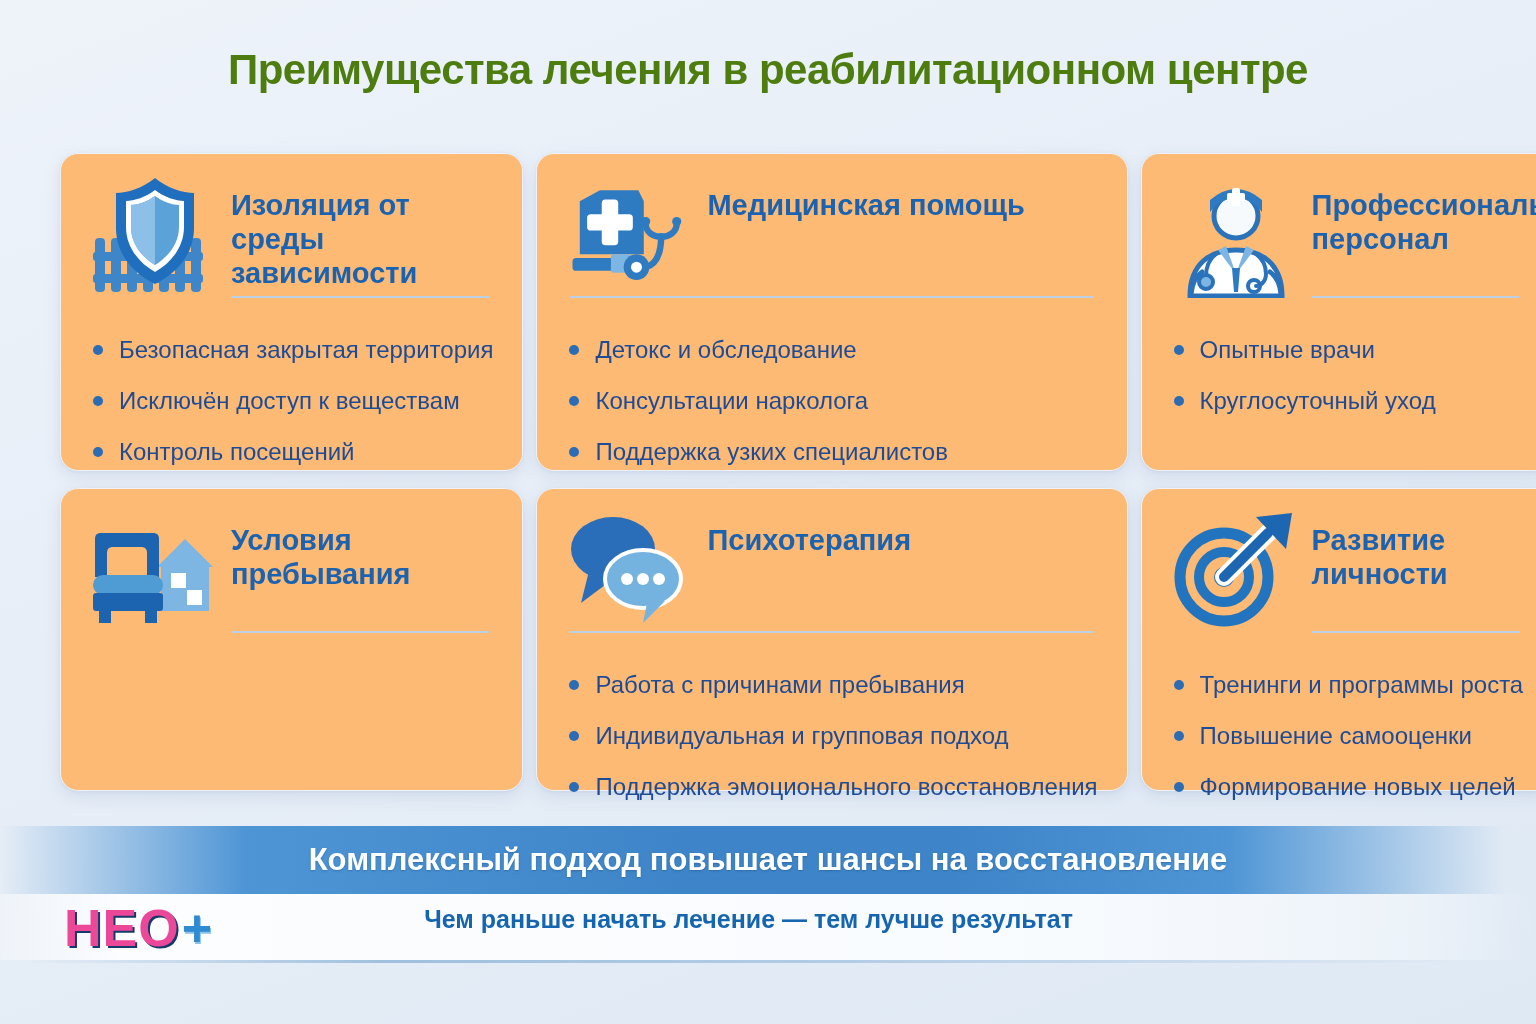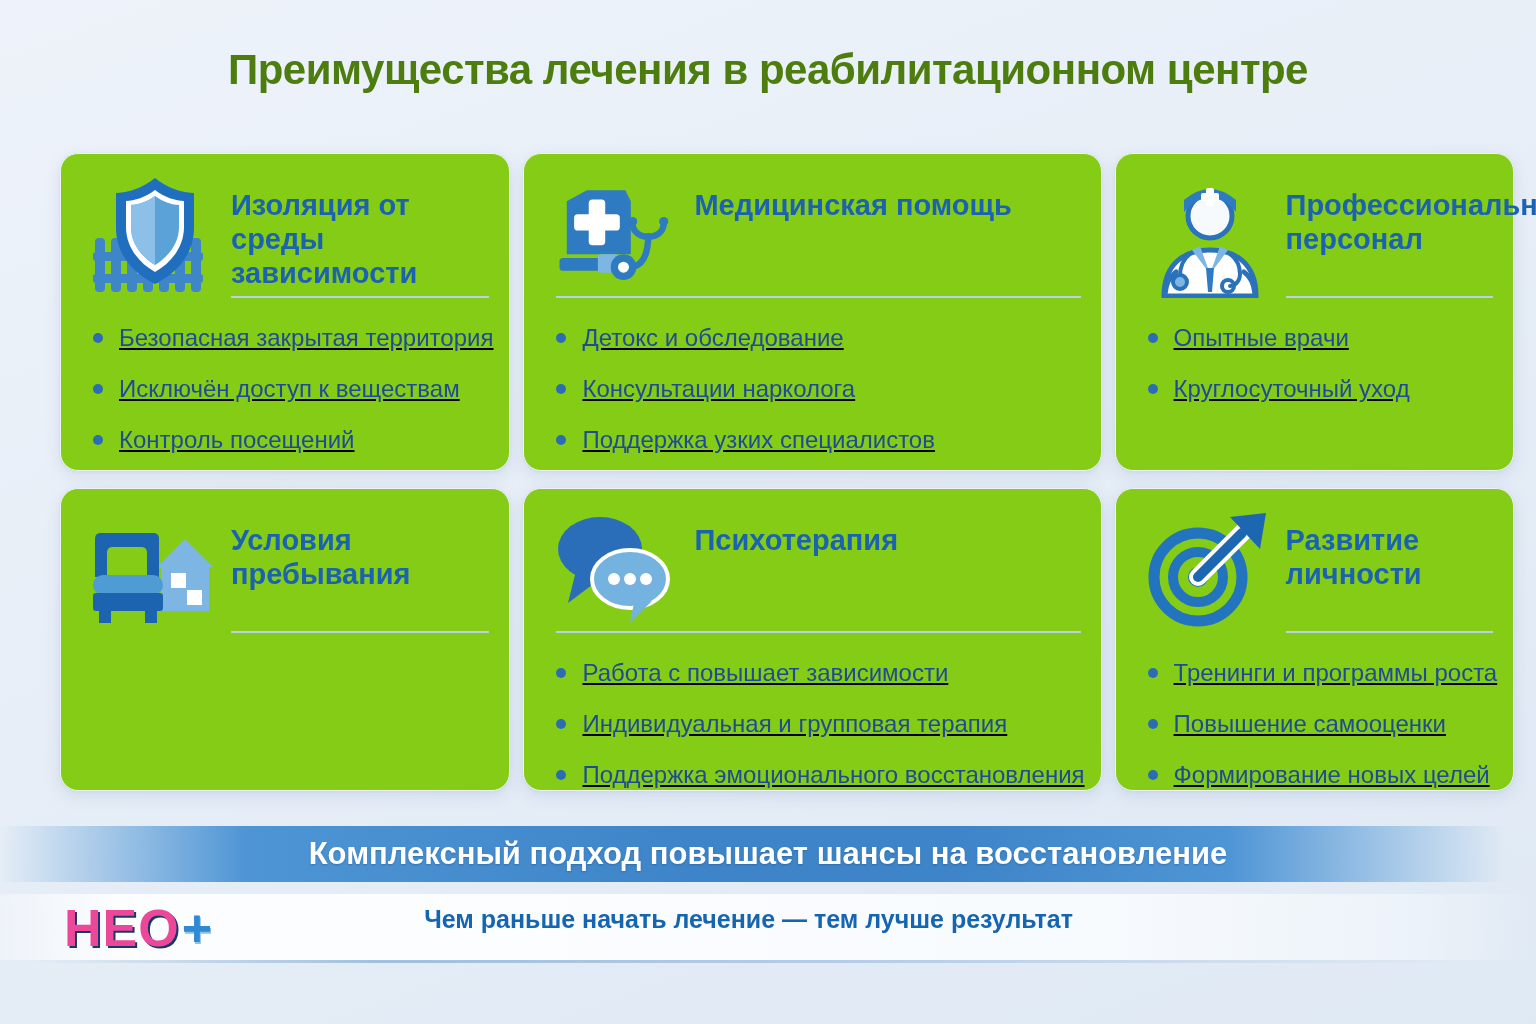--- a/index.html
+++ b/index.html
@@ -13,49 +13,48 @@
     position:absolute; top:46px; left:0; width:100%;
     text-align:center; font-size:42px; font-weight:bold; color:#4d7c0f;
     letter-spacing:-0.5px;
   }
   .cards {
     position:absolute; left:60px; top:153px; width:1398px;
     display:grid; grid-template-columns:repeat(3,1fr);
     grid-template-rows:318px 303px; column-gap:13px; row-gap:17px;
   }
   .card {
-    background:#84cc16; border-radius:18px; position:relative;
+    background:#fdba74; border-radius:18px; position:relative;
     border:1px solid #eef2f8;
     box-shadow:0 5px 16px rgba(110,140,185,0.18), 0 1px 3px rgba(110,140,185,0.10);
-    padding:26px 16px 20px 28px;
-    text-decoration:underline;
+    padding:26px 29px 20px 28px;
   }
   .card-header { position:relative; height:122px; }
   .icon-box { position:absolute; left:2px; top:-4px; width:128px; height:122px; }
   .icon-box svg { width:100%; height:100%; }
   .card-title {
     position:absolute; left:142px; top:8px; right:0;
     font-size:29px; font-weight:bold; color:#1b63b0; line-height:1.18;
   }
   .divider { position:absolute; left:142px; right:4px; top:116px; height:2px;
     background:#bcd0e5; }
   .divider.full { left:4px; }
-  ul.bullets { list-style:none; margin-top:22px; }
+  ul.bullets { list-style:none; margin-top:34px; }
   ul.bullets li {
     position:relative; padding-left:30px; margin-bottom:23px;
     font-size:24px; color:#1e4b96; white-space:nowrap;
   }
   ul.bullets li::before {
     content:""; position:absolute; left:4px; top:9px; width:10px; height:10px;
     border-radius:50%; background:#2b6cb4;
   }
   li.sz-sm { font-size:22px; }
   li.sz-xs { font-size:19px; }
   .banner {
-    position:absolute; top:826px; left:0; width:100%; height:56px;
+    position:absolute; top:826px; left:0; width:100%; height:68px;
     background:linear-gradient(90deg, rgba(231,238,247,0) 0%, #4e95d5 16%,
       #3d85c8 45%, #3d85c8 62%, #4e95d5 80%, rgba(231,238,247,0) 98%);
     display:flex; align-items:center; justify-content:center;
   }
   .banner-text {
     color:#ffffff; font-size:31px; font-weight:bold;
     text-shadow:0 1px 2px rgba(20,60,110,0.35);
   }
   .footer-band {
     position:absolute; top:894px; left:0; width:100%; height:66px;
@@ -205,22 +204,22 @@
           <polygon points="80,92 76,112 98,90" fill="#74b2e0"></polygon>
           <circle cx="60" cy="68" r="6" fill="#ffffff"></circle>
           <circle cx="76" cy="68" r="6" fill="#ffffff"></circle>
           <circle cx="92" cy="68" r="6" fill="#ffffff"></circle>
         </svg>
       </div>
       <div class="card-title">Психотерапия</div>
       <div class="divider full"></div>
     </div>
     <ul class="bullets">
-      <li class="sz-sm">Работа с повышает зависимости</li>
-      <li class="sz-xs">Индивидуальная и групповая терапия</li>
+      <li class="sz-sm">Работа с причинами пребывания</li>
+      <li class="sz-xs">Индивидуальная и групповая подход</li>
       <li class="sz-xs">Поддержка эмоционального восстановления</li>
     </ul>
   </div>
 
   <div class="card">
     <div class="card-header">
       <div class="icon-box">
         <svg viewBox="0 0 128 122">
           <circle cx="52" cy="66" r="44" fill="none" stroke="#2274be" stroke-width="11"></circle>
           <circle cx="52" cy="66" r="25" fill="none" stroke="#2274be" stroke-width="10"></circle>

